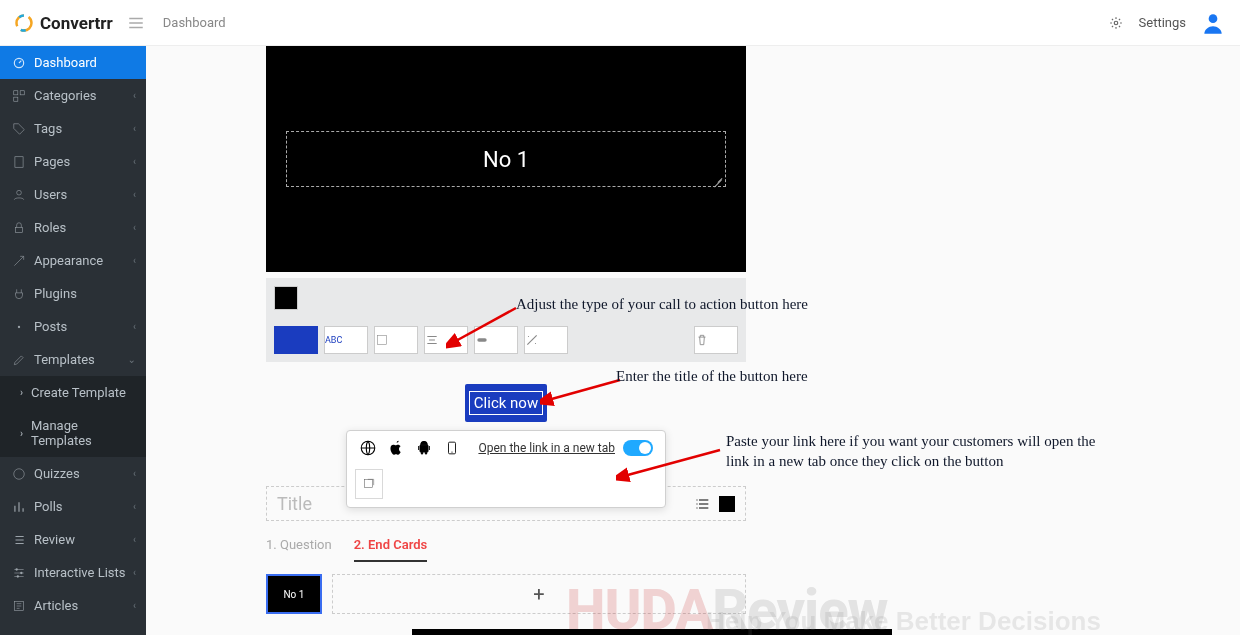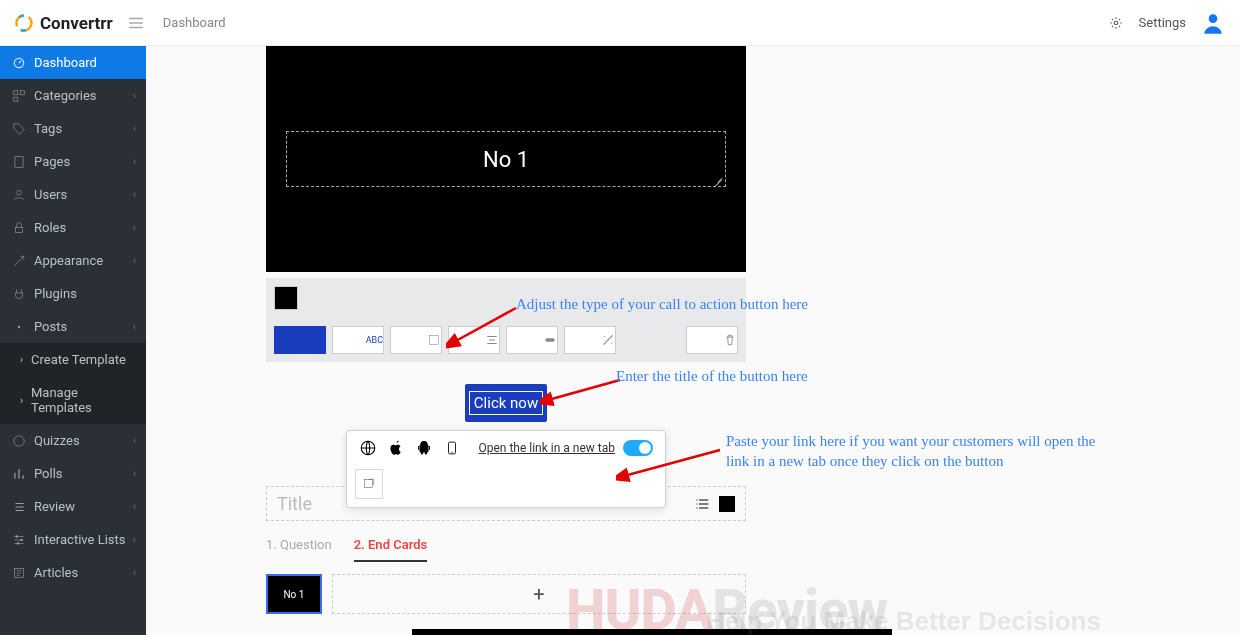--- a/index.html
+++ b/index.html
@@ -30,21 +30,21 @@
   .canvas-title-box { border: 1px dashed #aaa; width: 440px; height: 56px; display: flex; align-items: center; justify-content: center; color: #fff; font-size: 22px; position: relative; }
   .resize-handle { position: absolute; right: 2px; bottom: 2px; width: 10px; height: 10px; }
   .resize-handle::before, .resize-handle::after { content: ""; position: absolute; background: #aaa; height: 1px; transform: rotate(-45deg); }
   .resize-handle::before { width: 10px; bottom: 0; right: 0; }
   .resize-handle::after { width: 6px; bottom: 3px; right: 0; }
 
   
   .toolbar-row { background: #e8e9ea; padding: 8px; margin-top: 6px; display: flex; align-items: center; gap: 6px; }
   .swatch { width: 24px; height: 24px; background: #000; border: 1px solid #ccc; }
   .toolbar-row2 { background: #e8e9ea; padding: 8px; display: flex; align-items: center; gap: 6px; position: relative; }
-  .tbtn { width: 52px; height: 28px; background: #fff; border: 1px solid #ccc; display: flex; align-items: center; justify-content: flex-end; font-size: 11px; color: #555; cursor: pointer; }
+  .tbtn { width: 44px; height: 28px; background: #fff; border: 1px solid #ccc; display: flex; align-items: center; justify-content: flex-start; font-size: 11px; color: #555; cursor: pointer; }
   .tbtn.fill { background: #1a3cbf; border-color: #1a3cbf; }
   .tbtn-trash { margin-left: auto; }
 
   
   .cta-wrap { display: flex; justify-content: center; margin-top: 22px; }
   .cta-btn { background: #1a3cbf; color: #fff; padding: 10px 4px; font-size: 15px; border-radius: 2px; position: relative; }
   .cta-btn span { border: 1px solid #fff; padding: 2px 4px; }
 
   
   .popover { position: absolute; left: 200px; top: 384px; width: 320px; background: #fff; border: 1px solid #d0d0d0; border-radius: 4px; box-shadow: 0 2px 8px rgba(0,0,0,.12); z-index: 20; }
@@ -70,21 +70,21 @@
   .tabs { display: flex; gap: 22px; margin-top: 16px; font-size: 13px; }
   .tab { padding-bottom: 8px; color: #aaa; cursor: pointer; }
   .tab.active { color: #ef4444; font-weight: 600; border-bottom: 2px solid #333; }
 
   
   .thumb-row { display: flex; gap: 10px; margin-top: 12px; align-items: center; }
   .thumb { width: 64px; height: 40px; background: #000; border: 2px solid #3a6df0; display: flex; align-items: center; justify-content: center; color: #fff; font-size: 10px; cursor: pointer; }
   .add-thumb { width: 480px; height: 40px; border: 1px dashed #ccc; display: flex; align-items: center; justify-content: center; color: #555; font-size: 20px; cursor: pointer; margin-left: auto; }
 
   
-  .annot { position: absolute; color: #3b82f6; font-size: 15px; font-family: Georgia, "Times New Roman", serif; z-index: 30; pointer-events: none; line-height: 1.35; }
+  .annot { position: absolute; color: #0f172a; font-size: 15px; font-family: Georgia, "Times New Roman", serif; z-index: 30; pointer-events: none; line-height: 1.35; }
   .arrow { position: absolute; z-index: 29; pointer-events: none; }
 
   
   .watermark { position: absolute; left: 420px; bottom: -8px; font-size: 56px; font-weight: 800; color: rgba(120,120,120,0.18); letter-spacing: -1px; white-space: nowrap; z-index: 1; font-family: Arial, sans-serif; }
   .watermark .hl { color: rgba(192,30,30,0.18); }
   .watermark-sub { position: absolute; left: 560px; bottom: -2px; font-size: 26px; font-weight: 700; color: rgba(120,120,120,0.15); z-index: 1; font-family: Arial, sans-serif; }
   .bottom-black { position: absolute; left: 266px; bottom: 0; width: 480px; height: 6px; background: #000; }
 
   svg { display: block; }
 </style>
@@ -179,20 +179,27 @@
         <path d="M8 4v6M16 4v6M6 10h12v4a6 6 0 01-12 0z" fill="none" stroke="currentColor"></path>
       </svg>
       <span>Plugins</span>
     </div>
   <div class="side-item">
       <svg class="side-icon" viewBox="0 0 24 24">
         <circle cx="12" cy="12" r="2" fill="currentColor"></circle>
       </svg>
       <span>Posts</span>
       <span class="chev">‹</span>
+    </div>
+  <div class="side-item">
+      <svg class="side-icon" viewBox="0 0 24 24">
+        <path d="M4 20l4-1 11-11-3-3L5 16z" fill="none" stroke="currentColor"></path>
+      </svg>
+      <span>Templates</span>
+      <span class="chev">⌄</span>
     </div>
   <div class="side-item sub">
       <span style="font-size:10px;">›</span>
       <span>Create Template</span>
     </div>
   <div class="side-item sub">
       <span style="font-size:10px;">›</span>
       <span>Manage Templates</span>
     </div>
   <div class="side-item">

